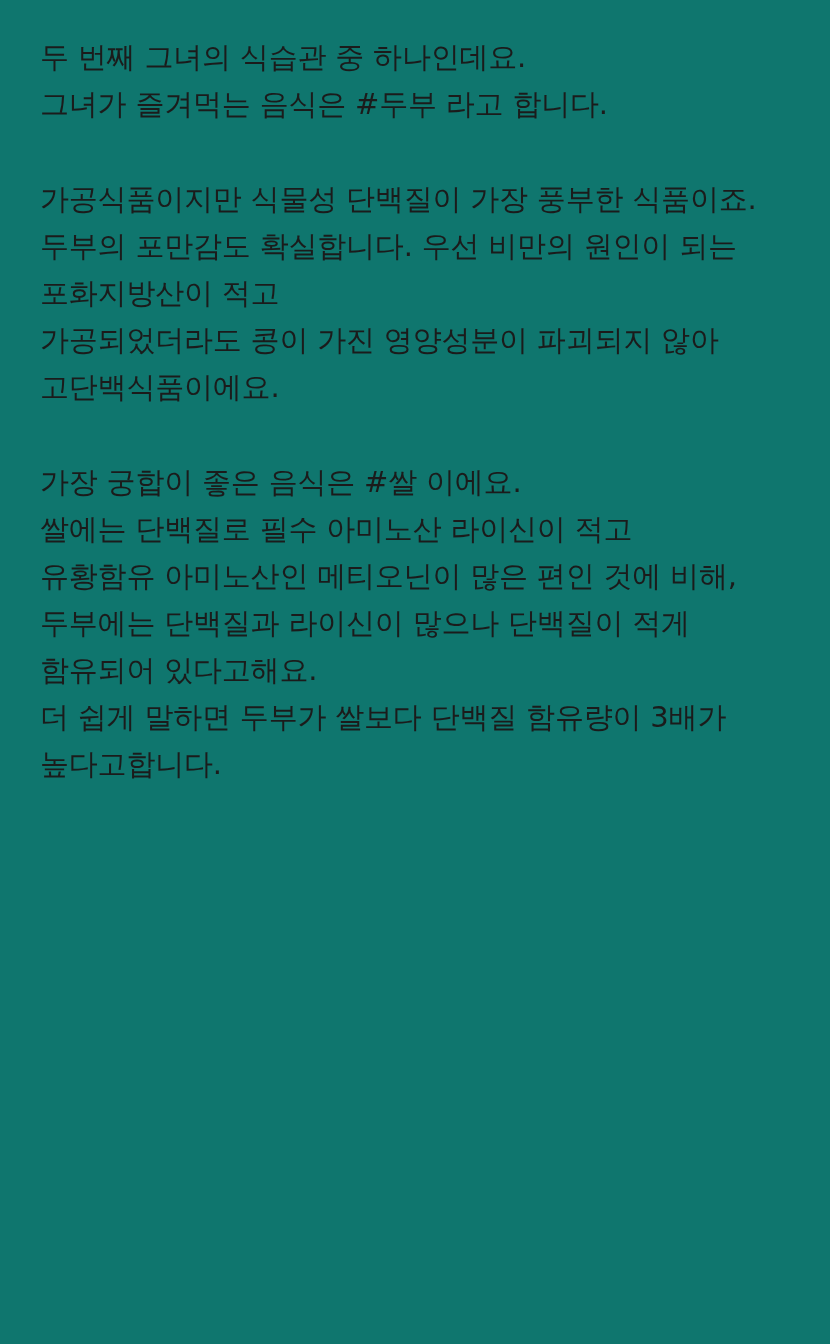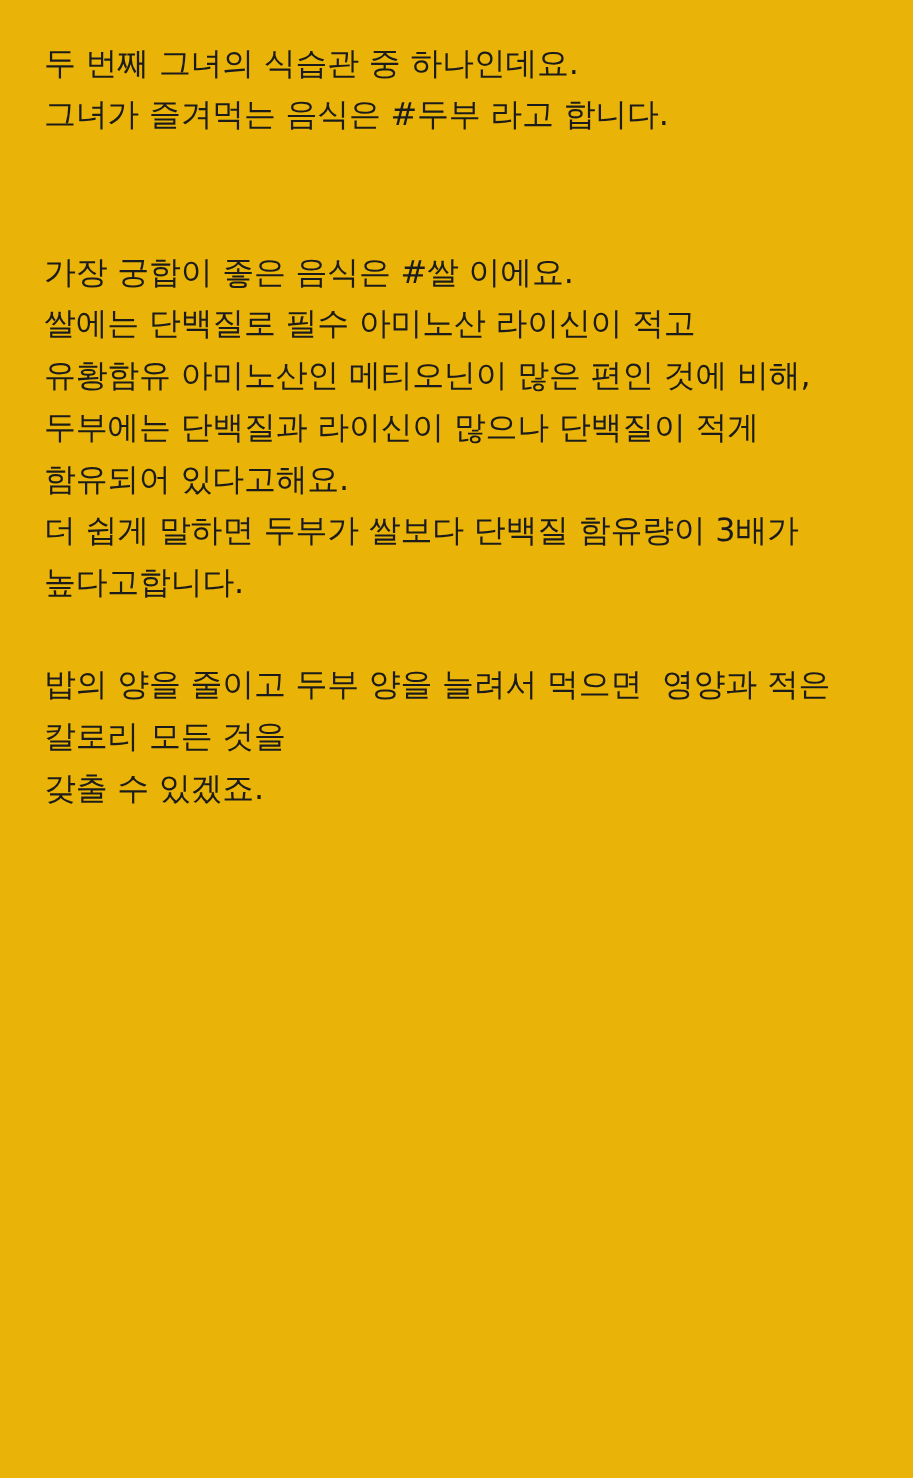--- a/index.html
+++ b/index.html
@@ -13,21 +13,21 @@
     height: 1344px;
     overflow: hidden;
     font-family: "DejaVu Sans", "Liberation Sans", sans-serif;
     color: #1a1a1a;
   }
   .page {
     box-sizing: border-box;
     width: 830px;
     min-height: 1344px;
     padding: 34px 40px 0 40px;
-    background: #eab308;
+    background: #0f766e;
   }
   .para {
     margin: 0;
     font-size: 29px;
     line-height: 1.62;
     letter-spacing: -0.2px;
     color: #1b1b1b;
     font-weight: 400;
     word-break: keep-all;
     white-space: pre-wrap;
@@ -42,26 +42,27 @@
 </head>
 <body style="background: rgb(255, 255, 255);">
 
 <div class="page">
 
   <p class="para">두 번째 그녀의 식습관 중 하나인데요.
 그녀가 즐겨먹는 음식은 #두부 라고 합니다.</p>
 
   <div class="spacer"></div>
 
+  <p class="para">가공식품이지만 식물성 단백질이 가장 풍부한 식품이죠.
+두부의 포만감도 확실합니다. 우선 비만의 원인이 되는 포화지방산이 적고
+가공되었더라도 콩이 가진 영양성분이 파괴되지 않아 고단백식품이에요.</p>
 
   <div class="spacer"></div>
 
   <p class="para">가장 궁합이 좋은 음식은 #쌀 이에요.
 쌀에는 단백질로 필수 아미노산 라이신이 적고
 유황함유 아미노산인 메티오닌이 많은 편인 것에 비해, 두부에는 단백질과 라이신이 많으나 단백질이 적게 함유되어 있다고해요.
 더 쉽게 말하면 두부가 쌀보다 단백질 함유량이 3배가 높다고합니다.</p>
 
   <div class="spacer-sm"></div>
 
-  <p class="para">밥의 양을 줄이고 두부 양을 늘려서 먹으면  영양과 적은 칼로리 모든 것을
-갖출 수 있겠죠.</p>
 
 </div>
 
 </body></html>

